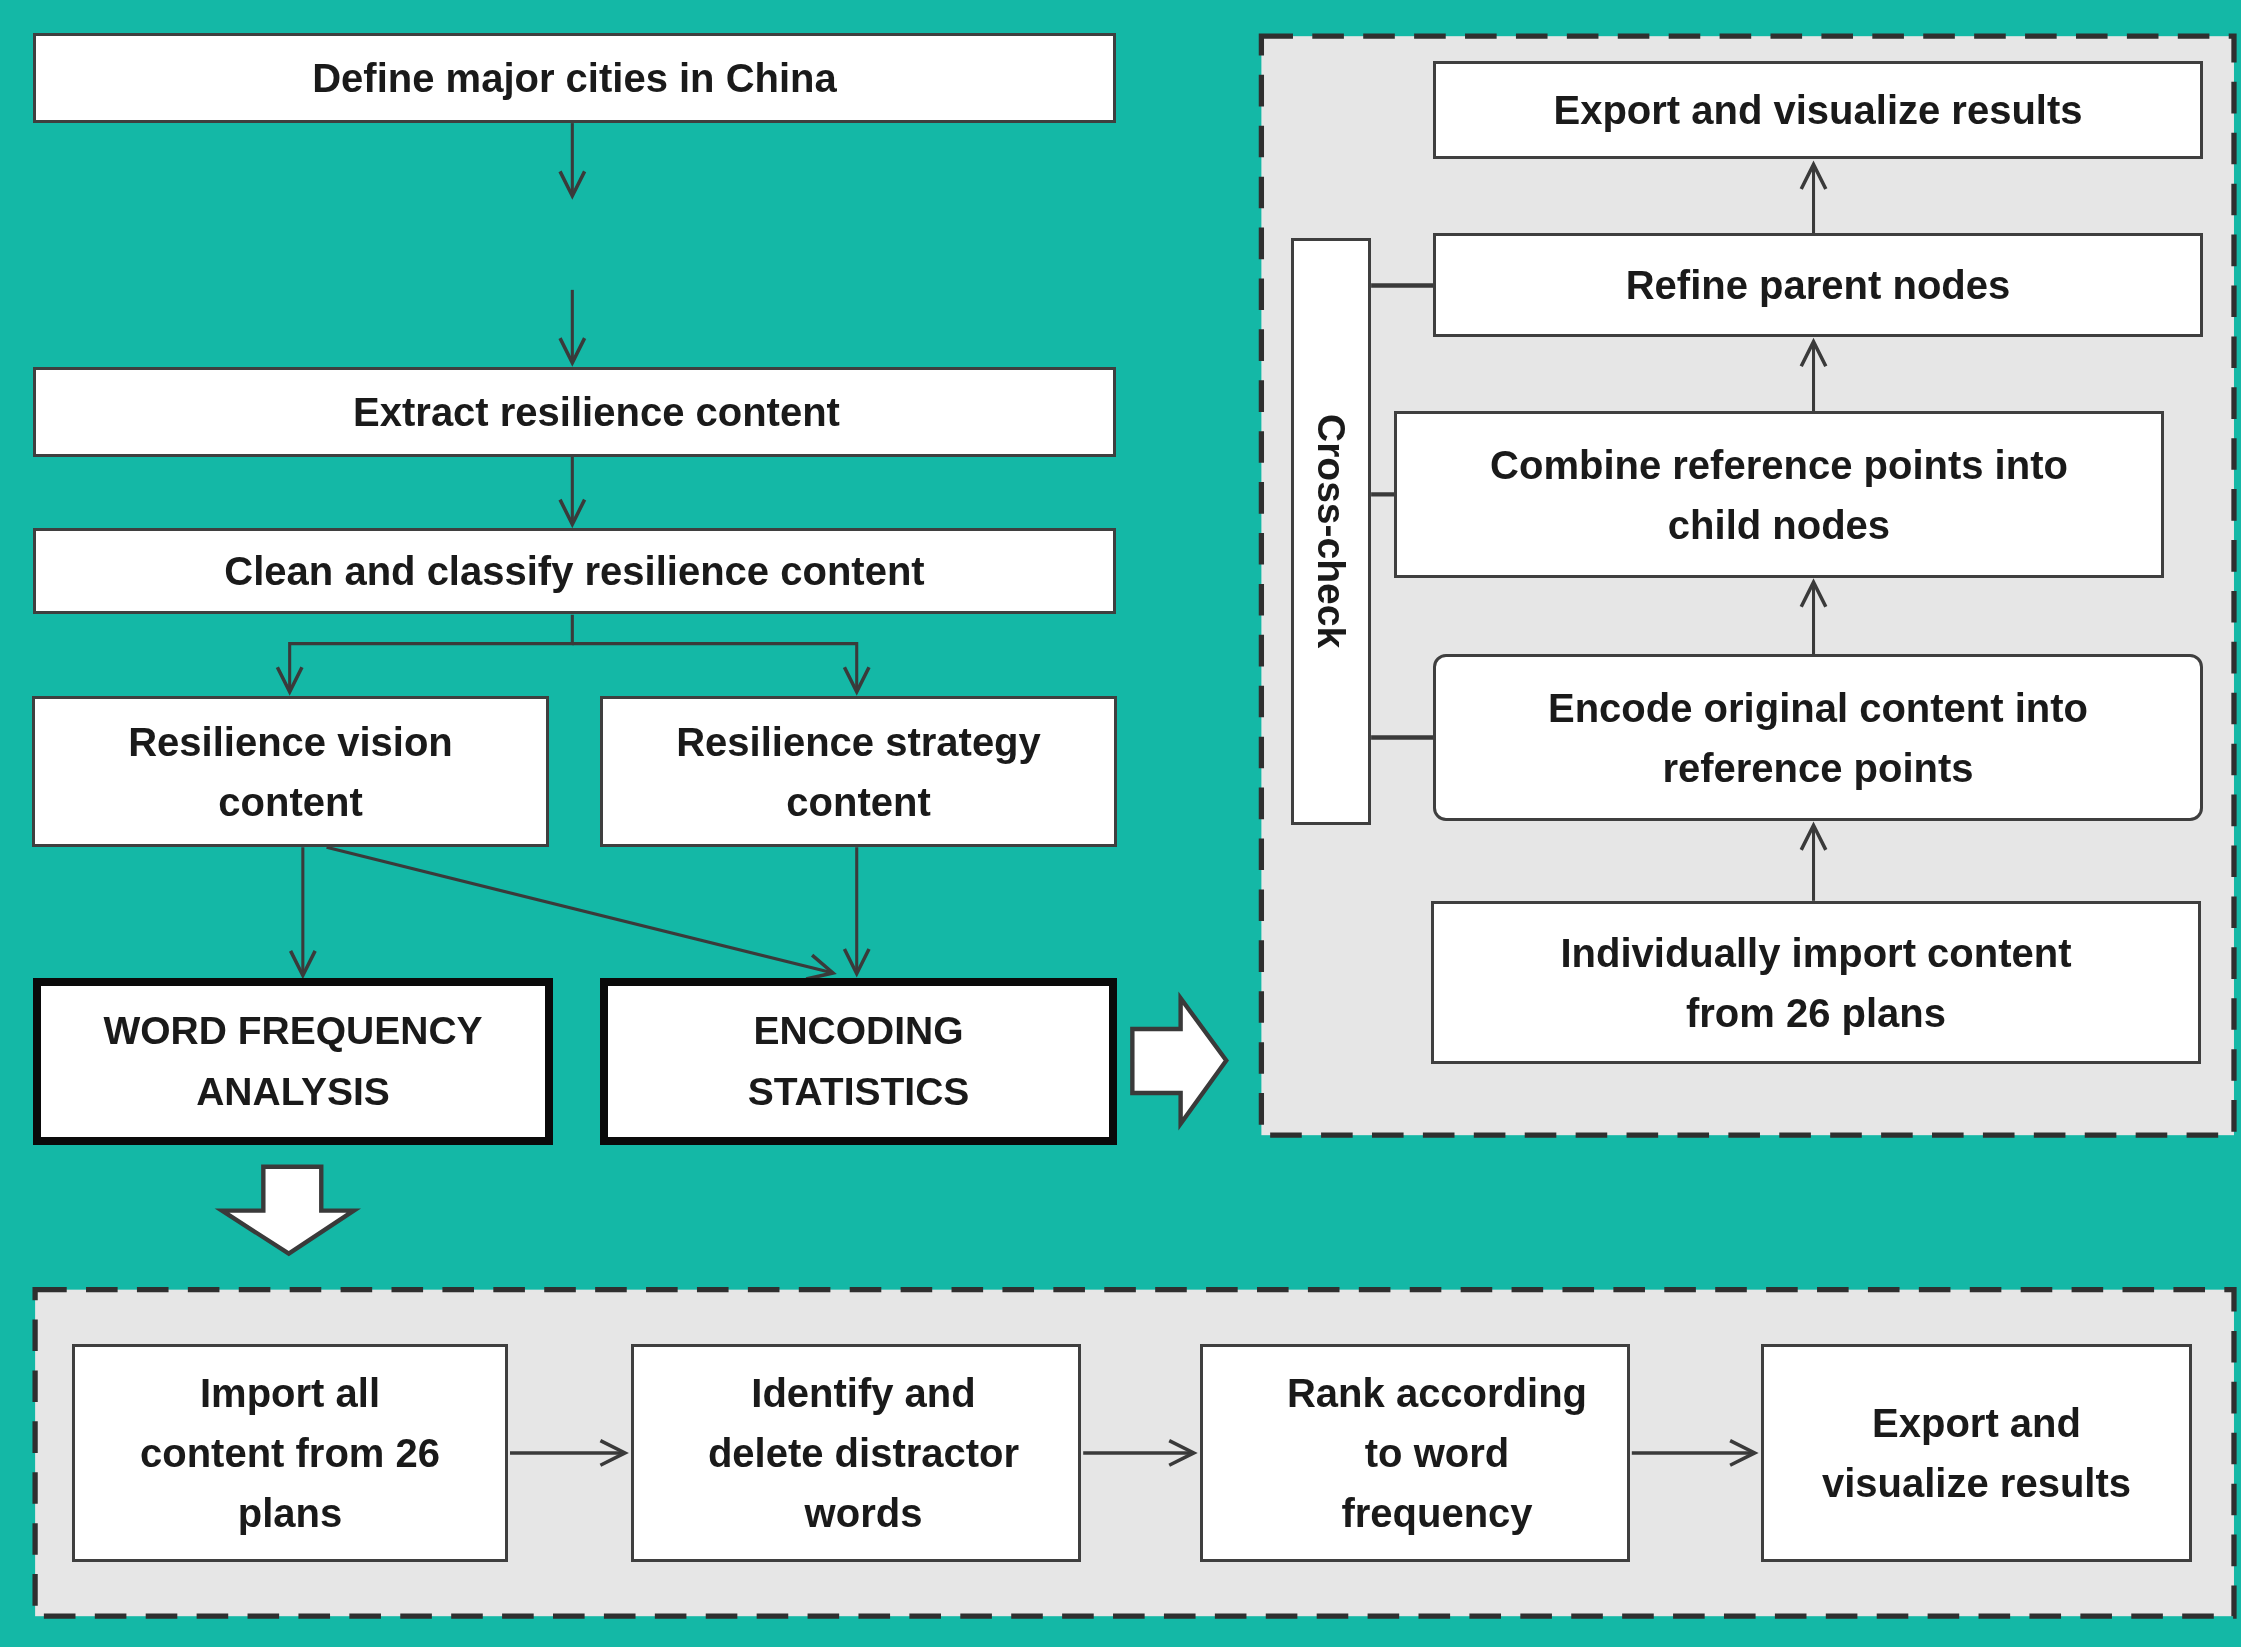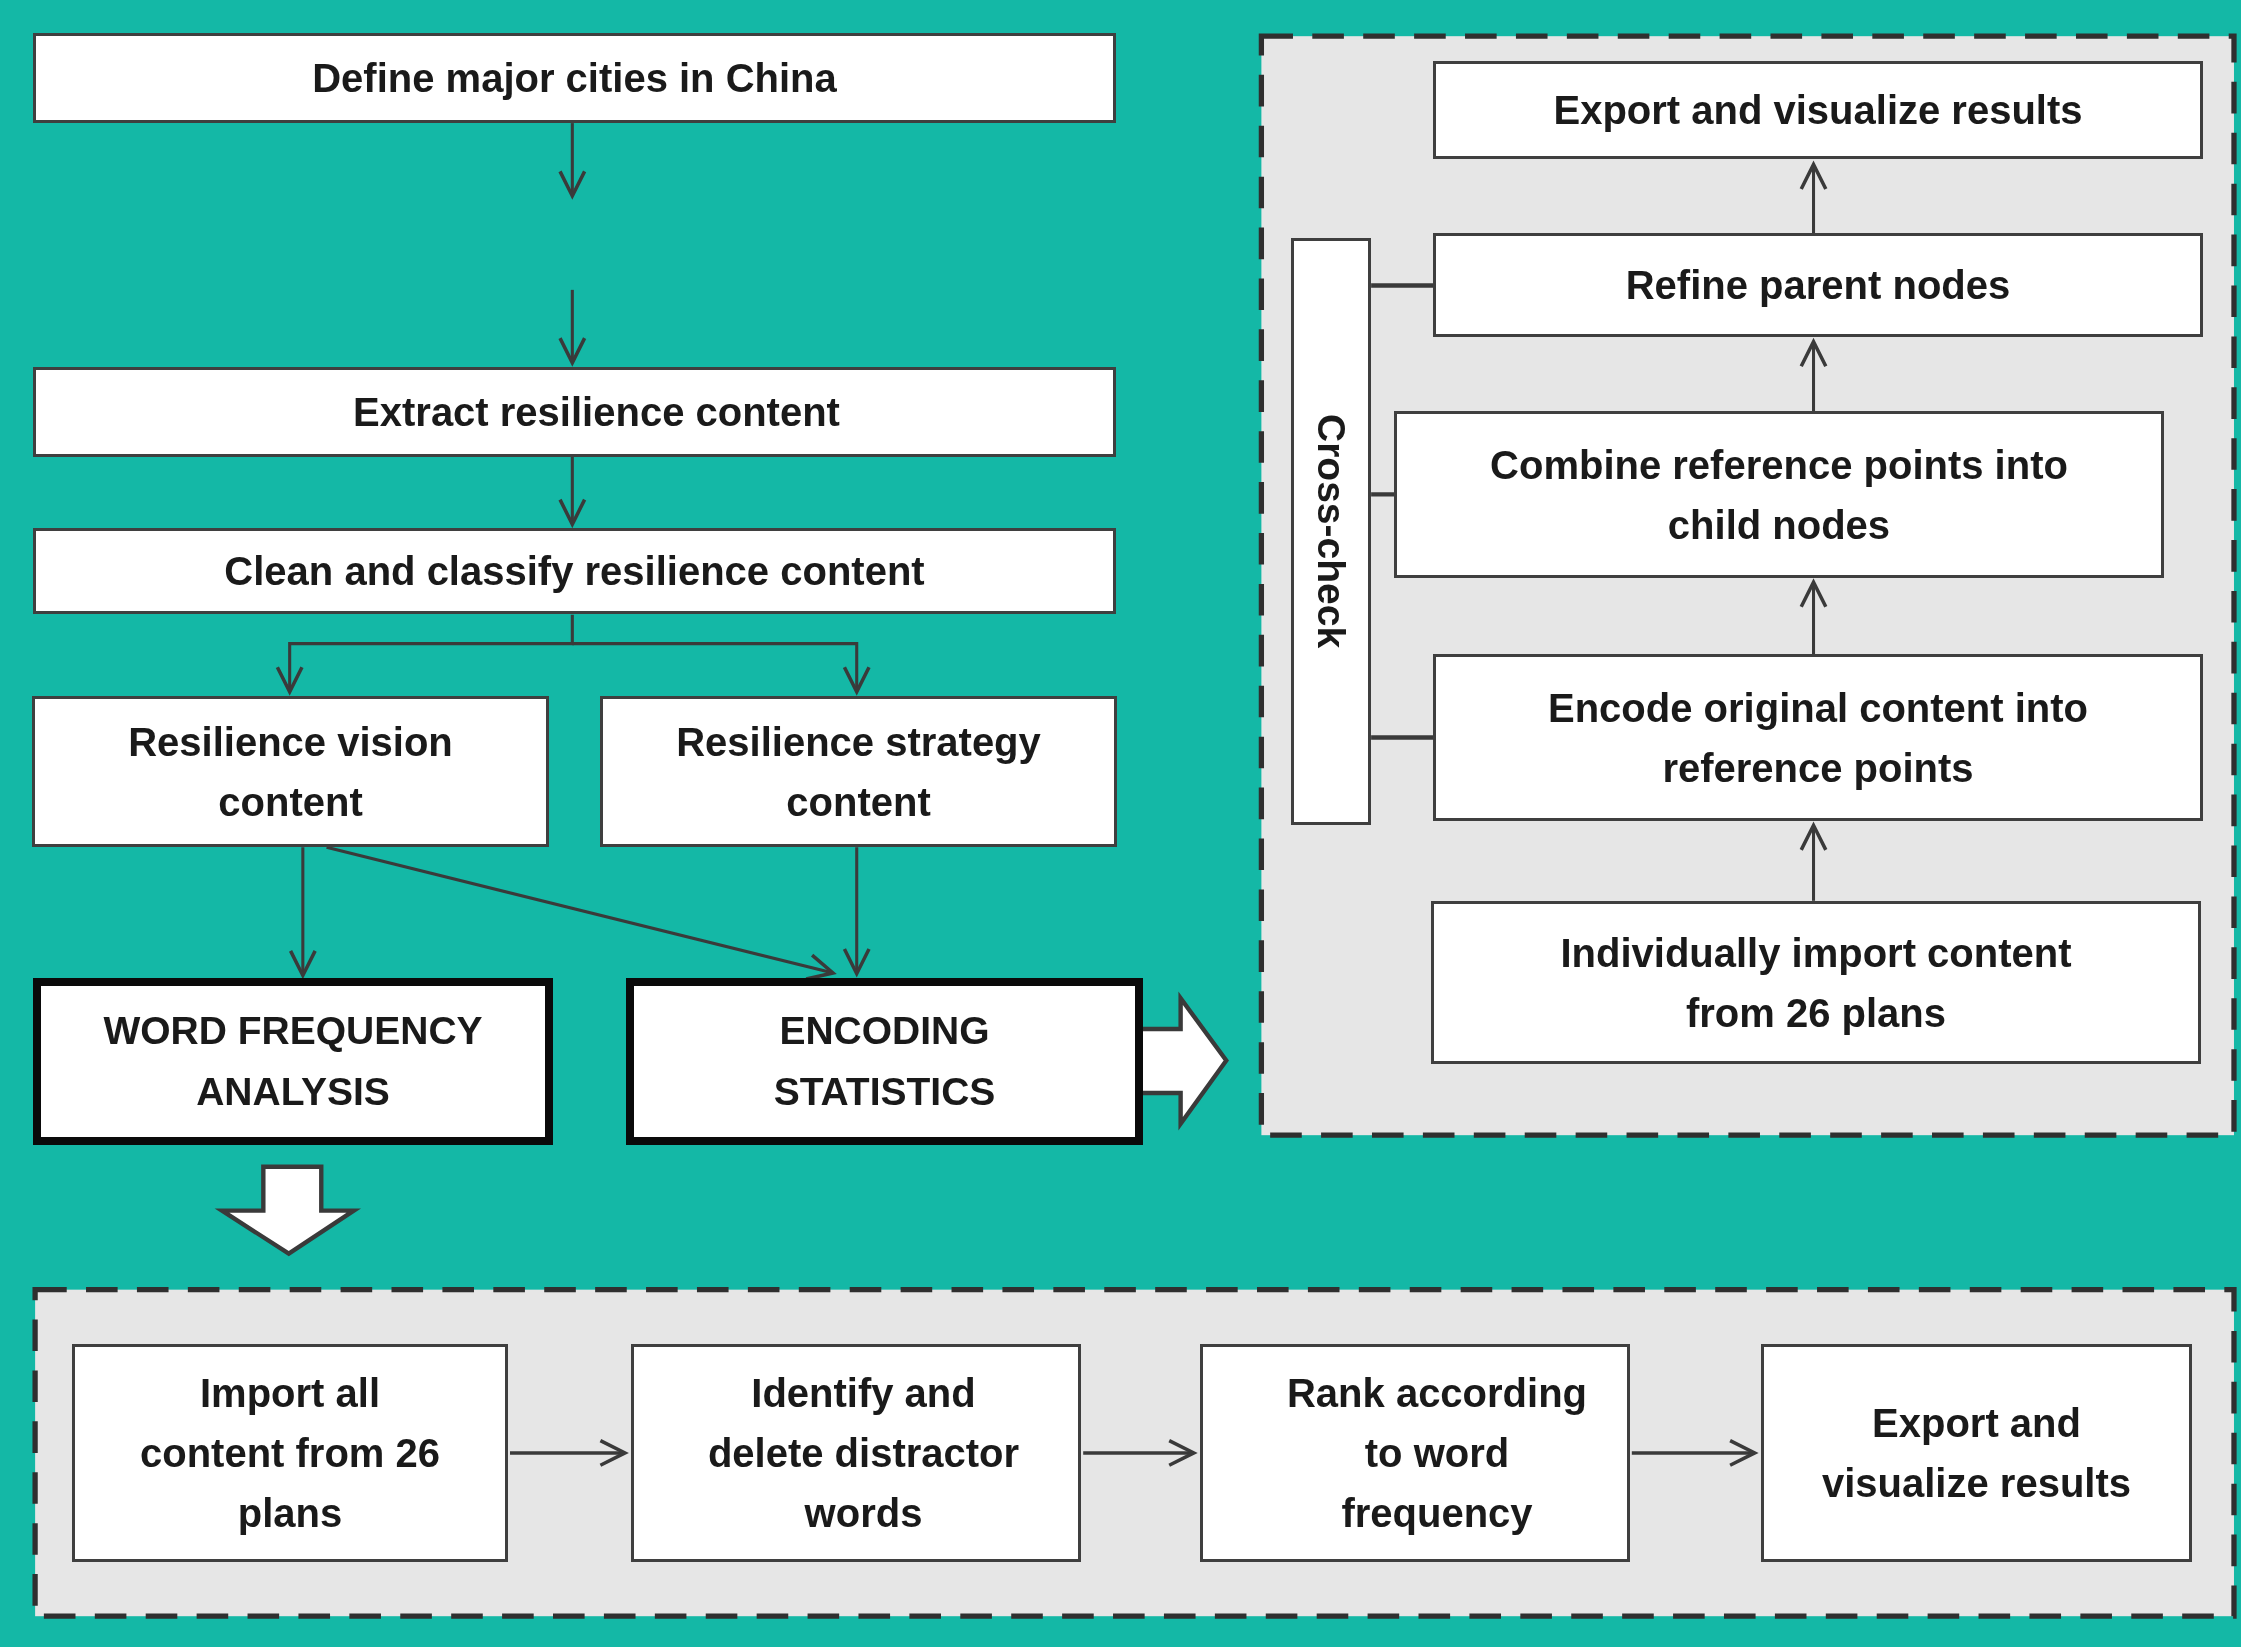--- a/index.html
+++ b/index.html
@@ -120,33 +120,33 @@
 
   <div class="node" style="left:32px; top:696px; width:517px; height:151px;">Resilience vision
 content</div>
 
   <div class="node" style="left:600px; top:696px; width:517px; height:151px;">Resilience strategy
 content</div>
 
   <div class="node thick" style="left:33px; top:978px; width:520px; height:167px;">WORD FREQUENCY
 ANALYSIS</div>
 
-  <div class="node thick" style="left:600px; top:978px; width:517px; height:167px;margin-left:26px;">ENCODING
+  <div class="node thick" style="left:600px; top:978px; width:517px; height:167px;">ENCODING
 STATISTICS</div>
 
   <div class="vlabel" style="left:1291px; top:238px; width:80px; height:587px;">Cross-check</div>
 
   <div class="node" style="left:1433px; top:61px; width:770px; height:98px; font-size:40px;">Export and visualize results</div>
 
   <div class="node" style="left:1433px; top:233px; width:770px; height:104px; font-size:40px;">Refine parent nodes</div>
 
   <div class="node" style="left:1394px; top:411px; width:770px; height:167px; font-size:40px;">Combine reference points into
 child nodes</div>
 
-  <div class="node" style="left:1433px; top:654px; width:770px; height:167px; font-size:40px;">Encode original content into
+  <div class="node" style="left:1433px; top:654px; width:770px; height:167px; font-size:40px;border-radius:13px;">Encode original content into
 reference points</div>
 
   <div class="node" style="left:1431px; top:901px; width:770px; height:163px; font-size:40px;">Individually import content
 from 26 plans</div>
 
   <div class="node" style="left:72px; top:1344px; width:436px; height:218px; font-size:40px;">Import all
 content from 26
 plans</div>
 
   <div class="node" style="left:631px; top:1344px; width:450px; height:218px; font-size:40px;padding-left:15px;">Identify and

